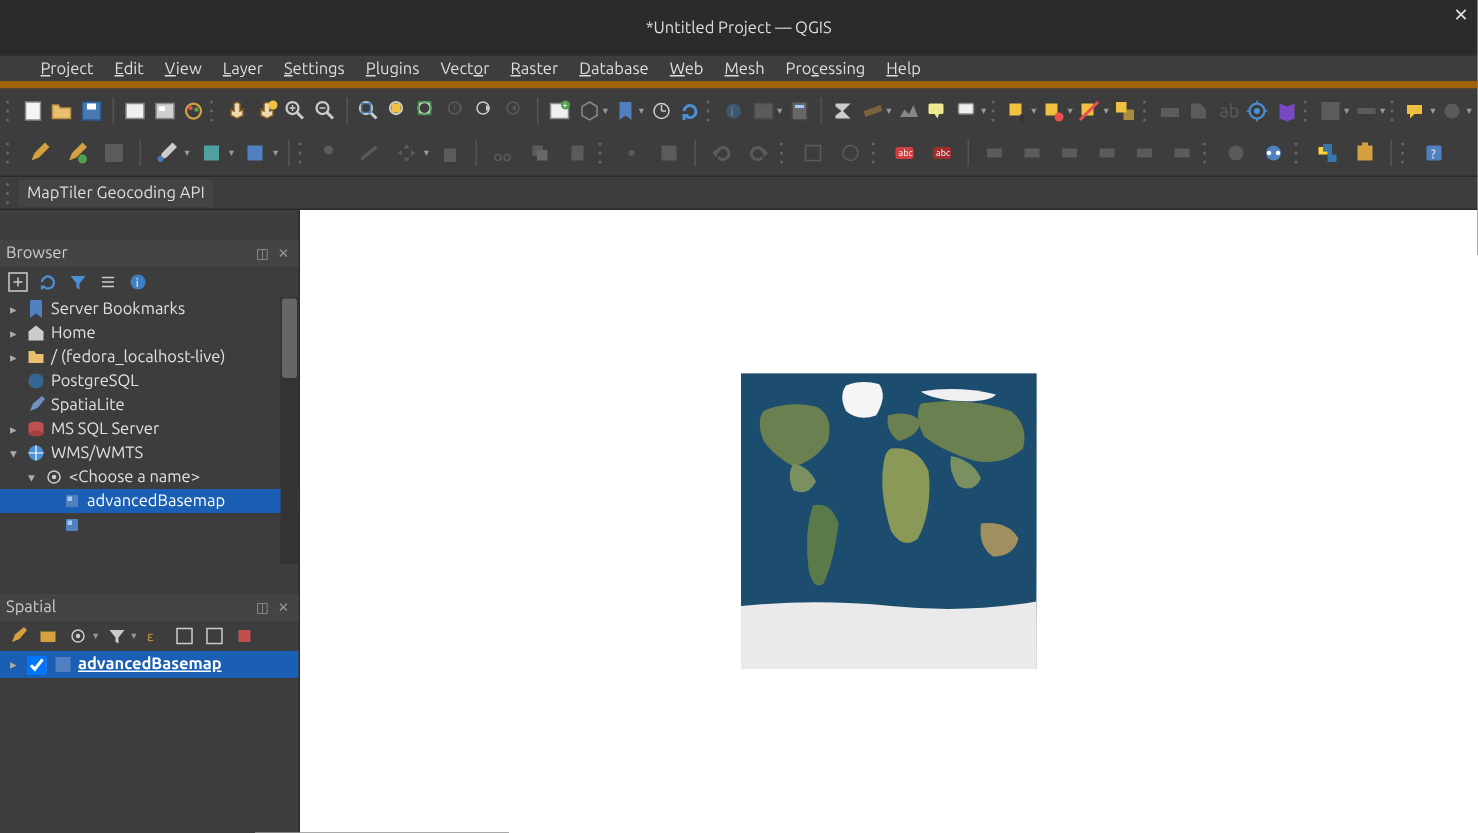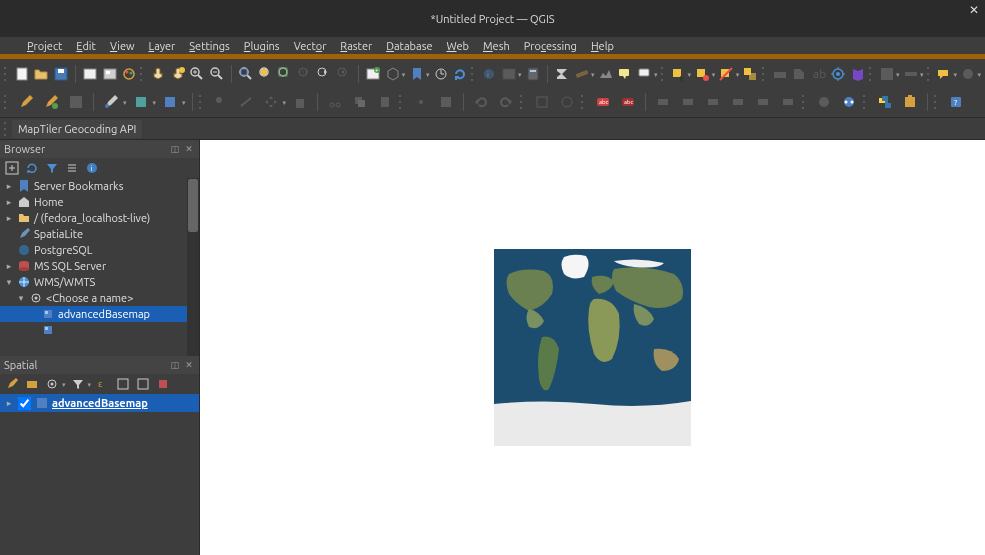--- a/index.html
+++ b/index.html
@@ -15,21 +15,21 @@
 .tool-btn { width: 22px; height: 22px; display: flex; align-items: center; justify-content: center; cursor: pointer; border-radius: 2px; }
 .tool-btn.disabled { opacity: 0.4; }
 .tool-sep { width: 1px; height: 18px; background: #555; margin: 0 3px; }
 .tool-drop { font-size: 7px; color: #999; margin-left: -2px; }
 .grip { width: 6px; height: 18px; display: flex; flex-direction: column; justify-content: space-around; margin-right: 2px; cursor: move; }
 .grip span { display: block; width: 2px; height: 2px; background: #666; border-radius: 50%; }
 .locator-bar { background: #3d3d3d; height: 22px; display: flex; align-items: flex-start; padding: 2px 4px; border-bottom: 1px solid #2a2a2a; }
 .locator-label { color: #ddd; padding: 0 6px; background: #444; height: 18px; display: flex; align-items: center; }
 .main { flex: 1; display: flex; overflow: hidden; }
 .left-panel { width: 200px; background: #3d3d3d; display: flex; flex-direction: column; border-right: 1px solid #2a2a2a; }
-.panel-header { background: #444; height: 18px; display: flex; align-items: center; justify-content: space-between; padding: 0 4px; color: #ccc; font-size: 11px; }
+.panel-header { background: #444; height: 18px; display: flex; align-items: center; justify-content: space-between; padding: 0 4px; color: #ccc; font-size: 11px; margin-top: 20px; }
 .panel-header-controls { display: flex; gap: 2px; }
 .panel-ctrl { width: 12px; height: 12px; font-size: 9px; color: #999; cursor: pointer; display: flex; align-items: center; justify-content: center; }
 .panel-toolbar { background: #3d3d3d; height: 20px; display: flex; align-items: center; padding: 2px 4px; gap: 4px; }
 .ptool { width: 16px; height: 16px; cursor: pointer; display: flex; align-items: center; justify-content: center; }
 .tree { flex: 0 0 auto; overflow: auto; background: #3d3d3d; position: relative; }
 .tree-scroll { position: absolute; right: 0; top: 0; width: 12px; height: 100%; background: #333; }
 .tree-scroll-thumb { position: absolute; right: 1px; top: 1px; width: 10px; height: 30%; background: #666; border-radius: 2px; }
 .tree-item { display: flex; align-items: center; height: 16px; padding: 0 4px; cursor: pointer; white-space: nowrap; }
 .tree-item.selected { background: #1a5fb4; color: #fff; }
 .tree-arrow { width: 10px; font-size: 9px; color: #aaa; text-align: center; }
@@ -671,33 +671,33 @@
             <svg width="14" height="14">
               <path d="M2 3h4l1 2h5v6H2z" fill="#e8c070"></path>
             </svg>
           </span>
           <span class="tree-label">/ (fedora_localhost-live)</span>
         </div>
         <div class="tree-item indent-0">
           <span class="tree-arrow"></span>
           <span class="tree-icon">
             <svg width="14" height="14">
-              <path d="M3 11l2-5 6-5 2 2-5 6z" fill="#7090c0"></path>
-            </svg>
-          </span>
-          <span class="tree-label">SpatiaLite</span>
+              <path d="M7 2c3 0 5 2 5 5s-2 5-5 5-5-2-5-5 2-5 5-5z" fill="#336791"></path>
+            </svg>
+          </span>
+          <span class="tree-label">PostgreSQL</span>
         </div>
         <div class="tree-item indent-0">
           <span class="tree-arrow"></span>
           <span class="tree-icon">
             <svg width="14" height="14">
-              <path d="M7 2c3 0 5 2 5 5s-2 5-5 5-5-2-5-5 2-5 5-5z" fill="#336791"></path>
-            </svg>
-          </span>
-          <span class="tree-label">PostgreSQL</span>
+              <path d="M3 11l2-5 6-5 2 2-5 6z" fill="#7090c0"></path>
+            </svg>
+          </span>
+          <span class="tree-label">SpatiaLite</span>
         </div>
         <div class="tree-item indent-0">
           <span class="tree-arrow">▸</span>
           <span class="tree-icon">
             <svg width="14" height="14">
               <ellipse cx="7" cy="4" rx="5" ry="2" fill="#c05050"></ellipse>
               <rect x="2" y="4" width="10" height="6" fill="#c05050"></rect>
               <ellipse cx="7" cy="10" rx="5" ry="2" fill="#a04040"></ellipse>
             </svg>
           </span>

